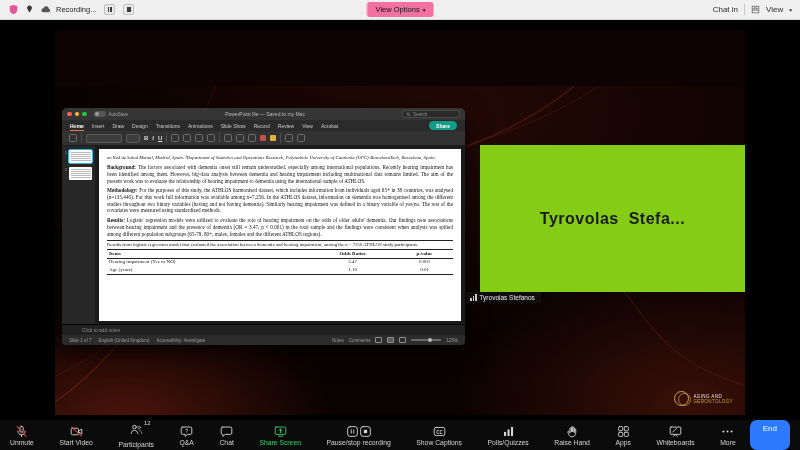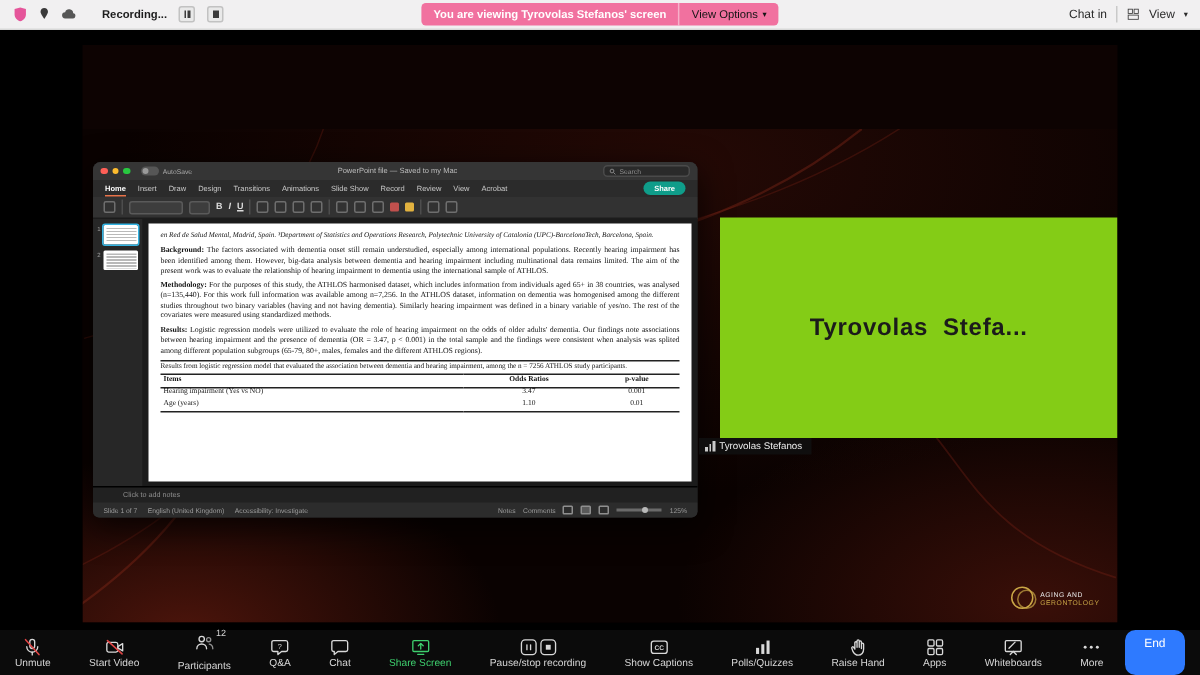--- a/index.html
+++ b/index.html
@@ -1,19 +1,19 @@
 <!DOCTYPE html>
 <html><head>
 <meta charset="utf-8">
 <style>
 *{margin:0;padding:0;box-sizing:border-box}
 html,body{width:800px;height:450px;overflow:hidden;background:#000;font-family:"Liberation Sans",sans-serif}
 
 .topbar{position:relative;height:20px;background:#f1f0f1;display:flex;align-items:center;padding:0 8px;gap:5px;border-bottom:1px solid #d8d8d8}
-.rec-label{font-size:7.5px;font-weight:bold;color:#1c1c1c;margin-left:12px}
+.rec-label{font-size:7.5px;font-weight:normal;color:#1c1c1c;margin-left:0}
 .rec-btn{width:11px;height:11px;border:1px solid #c2c2c2;background:#e9e9e9;border-radius:2px;display:flex;align-items:center;justify-content:center;gap:1px;margin-left:3px;cursor:pointer}
 .pbar{width:1.5px;height:4.5px;background:#3a3a3a;display:inline-block}
 .sqstop{width:4.5px;height:4.5px;background:#3a3a3a;display:inline-block}
 .banner{position:absolute;left:50%;top:2px;transform:translateX(-50%);height:15px;display:flex;align-items:center;background:#f1719f;border-radius:3px;font-size:7.5px;overflow:hidden;z-index:5}
 .banner-main{color:#fff;font-weight:bold;padding:0 8px;white-space:nowrap}
 .banner-opts{color:#141414;padding:6px 8px;display:flex;align-items:center;gap:3px;cursor:pointer;border-left:1px solid rgba(255,255,255,.45);height:100%}
 .chev{font-size:5.5px}
 .topbar-right{margin-left:auto;display:flex;align-items:center;gap:6px;font-size:8px;color:#2a2a2a}
 .vdiv{width:1px;height:11px;background:#c9c9c9}
 .ticon{width:11px;height:11px}
@@ -118,21 +118,20 @@
   <span class="rec-label">Recording...</span>
   <span class="rec-btn">
       <span class="pbar"></span>
       <span class="pbar"></span>
     </span>
   <span class="rec-btn">
       <span class="sqstop"></span>
     </span>
 
   <div class="banner">
-    <span class="banner-main">You are viewing Tyrovolas Stefanos' screen</span>
     <span class="banner-opts">
       <span>View Options</span>
       <span class="chev">▾</span>
     </span>
   </div>
 
   <div class="topbar-right">
     <span>Chat in</span>
     <span class="vdiv"></span>
     <svg class="ticon" viewBox="0 0 16 16" style="width:9px;height:9px">

